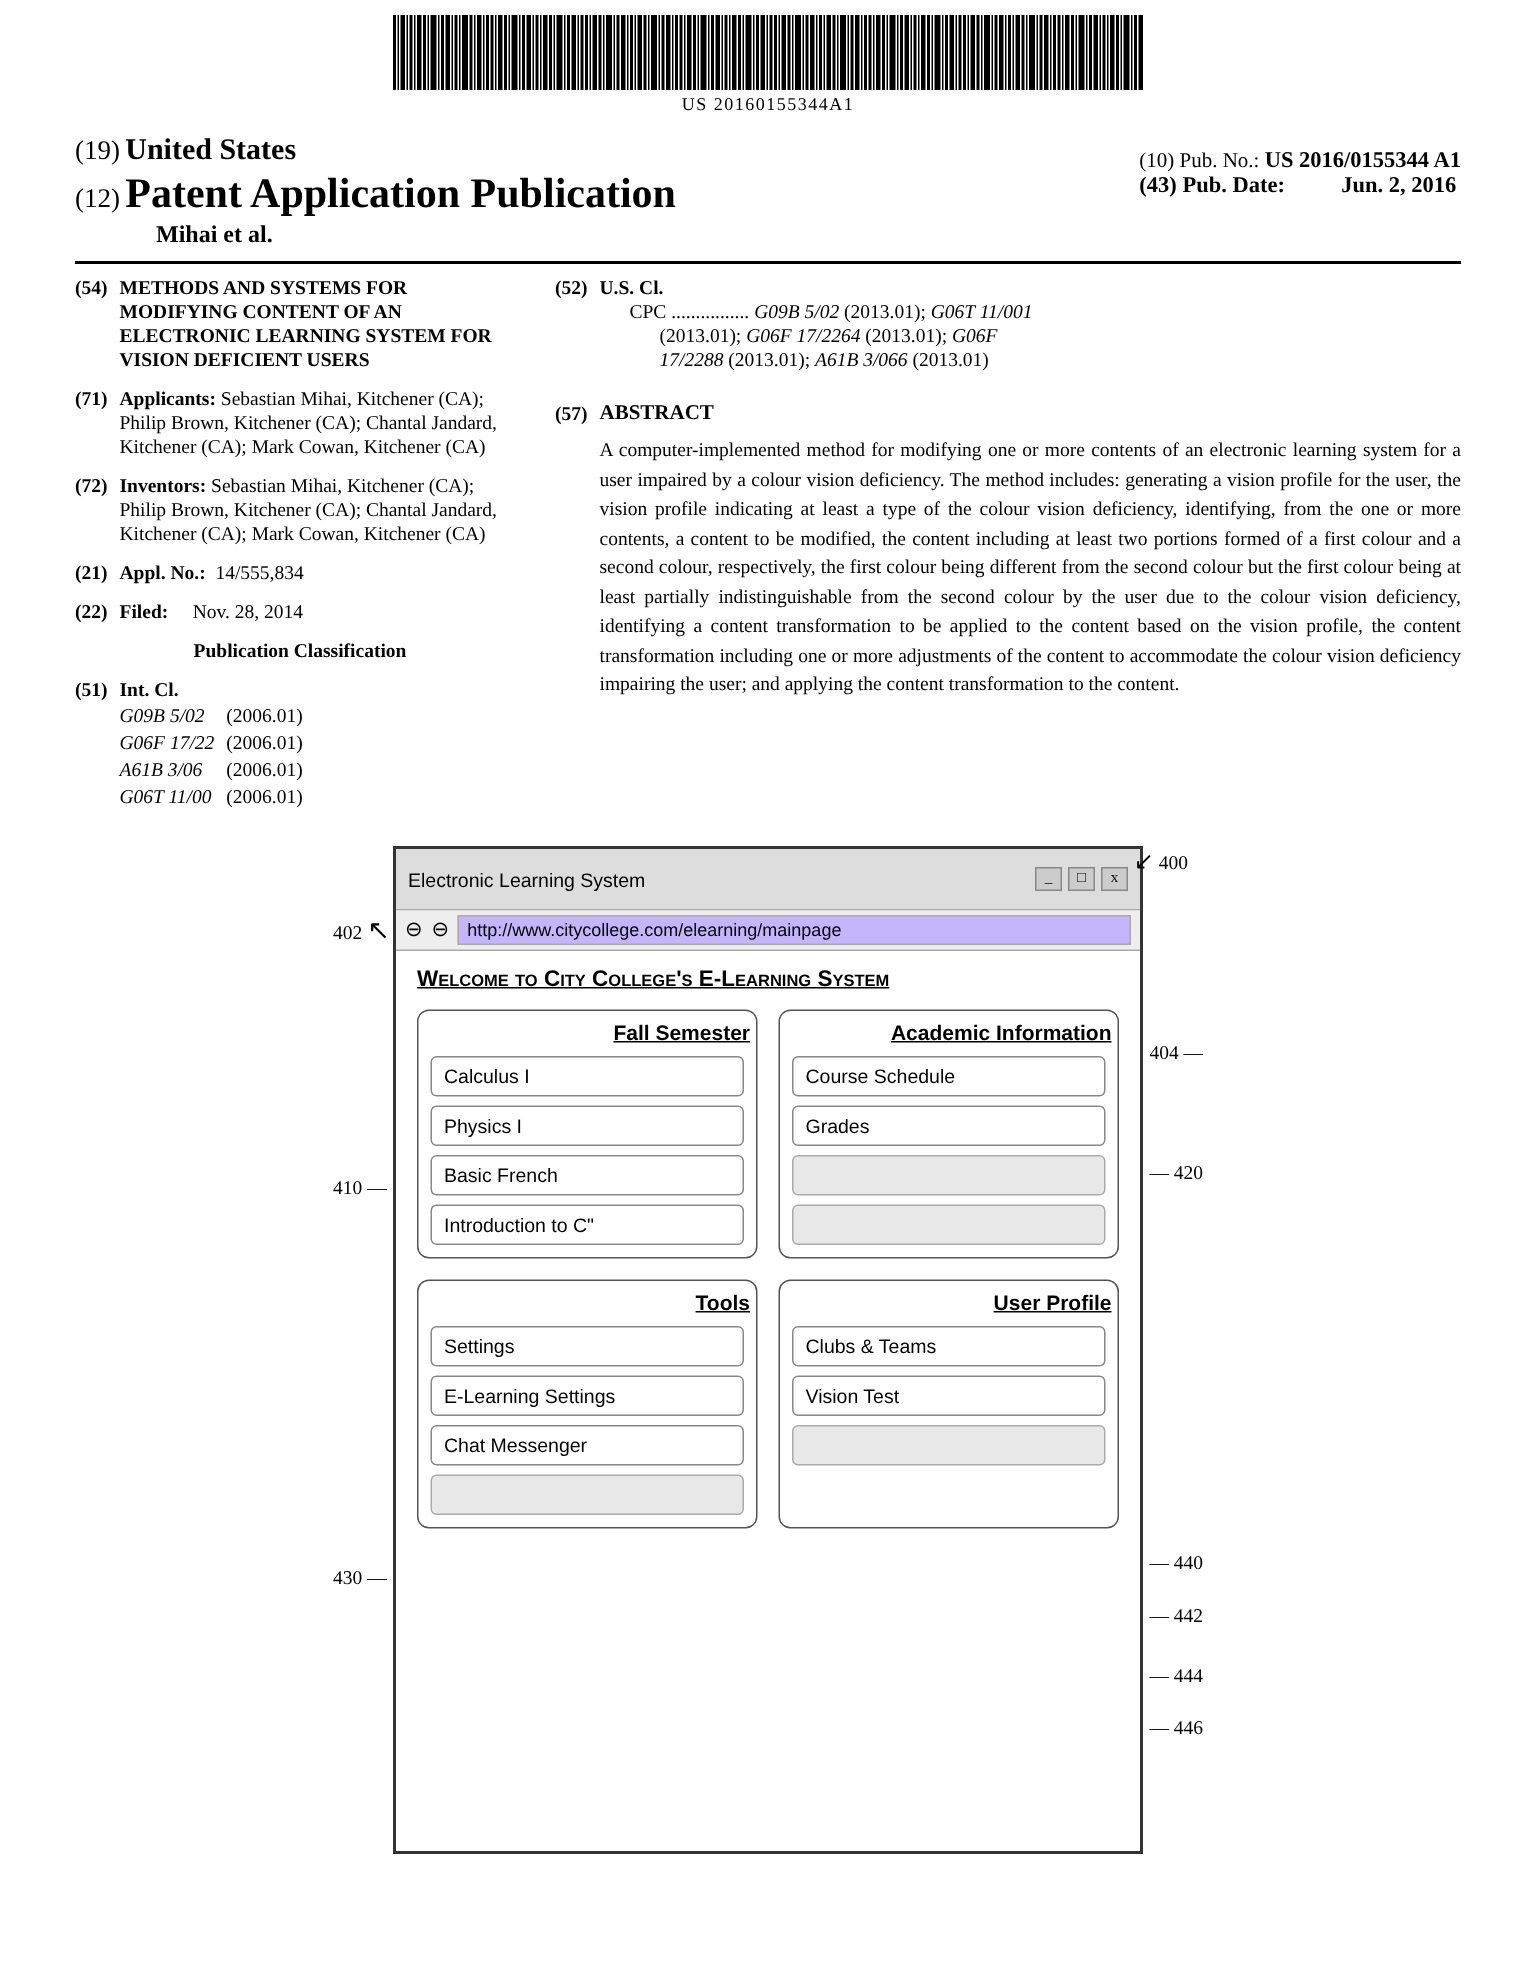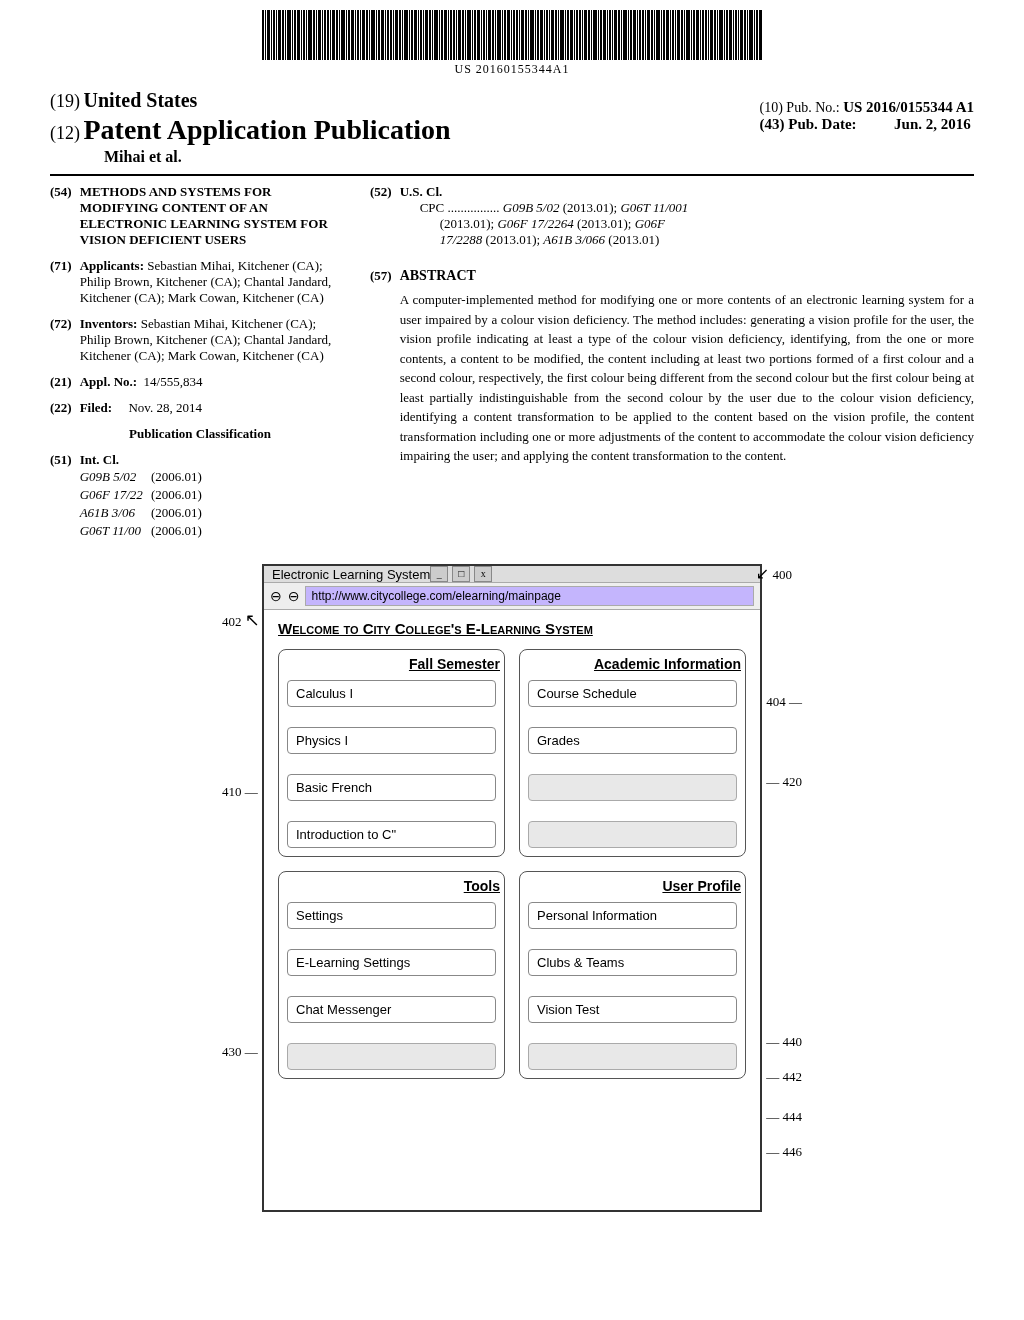--- a/index.html
+++ b/index.html
@@ -209,24 +209,24 @@
       font-size: 13px;
     }
 
     .browser-window {
       border: 2px solid #333;
       background: white;
     }
     .browser-titlebar {
       background: #ddd;
       border-bottom: 1px solid #aaa;
-      padding: 0 8px;
+      padding: 12px 8px;
       display: flex;
       align-items: center;
-      justify-content: flex-start;
+      justify-content: space-between;
     }
     .browser-title-text {
       font-size: 13px;
       font-family: Arial, sans-serif;
     }
     .browser-controls {
       display: flex;
       gap: 4px;
     }
     .browser-btn {
@@ -290,21 +290,21 @@
       font-weight: bold;
       text-decoration: underline;
       text-align: right;
       padding: 6px 4px 4px 4px;
       font-family: Arial, sans-serif;
     }
     .panel-items {
       padding: 4px 8px 8px 8px;
       display: flex;
       flex-direction: column;
-      gap: 20px;
+      gap: 6px;
     }
     .panel-item {
       border: 1px solid #888;
       border-radius: 4px;
       padding: 5px 8px;
       font-size: 13px;
       font-family: Arial, sans-serif;
       background: white;
     }
     .panel-item-gray {
@@ -749,21 +749,20 @@
               <div class="panel-item">Settings</div>
               <div class="panel-item">E-Learning Settings</div>
               <div class="panel-item">Chat Messenger</div>
               <div class="panel-item-gray">&nbsp;</div>
             </div>
           </div>
 
           <div class="panel">
             <div class="panel-title">User Profile</div>
             <div class="panel-items">
-              <div class="panel-item">Personal Information</div>
               <div class="panel-item">Clubs &amp; Teams</div>
               <div class="panel-item">Vision Test</div>
               <div class="panel-item-gray">&nbsp;</div>
             </div>
           </div>
         </div>
       </div>
     </div>
   </div>
 </div>

